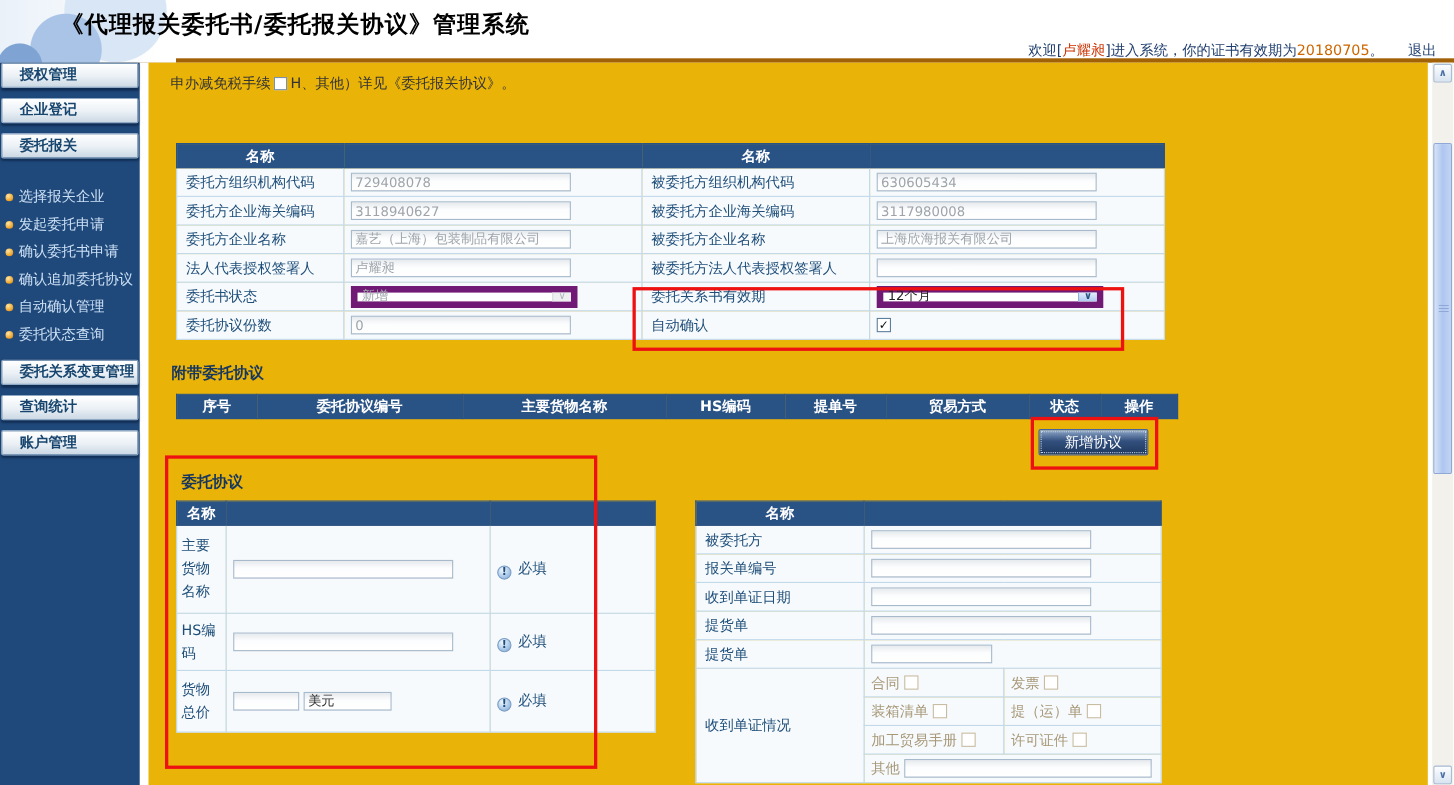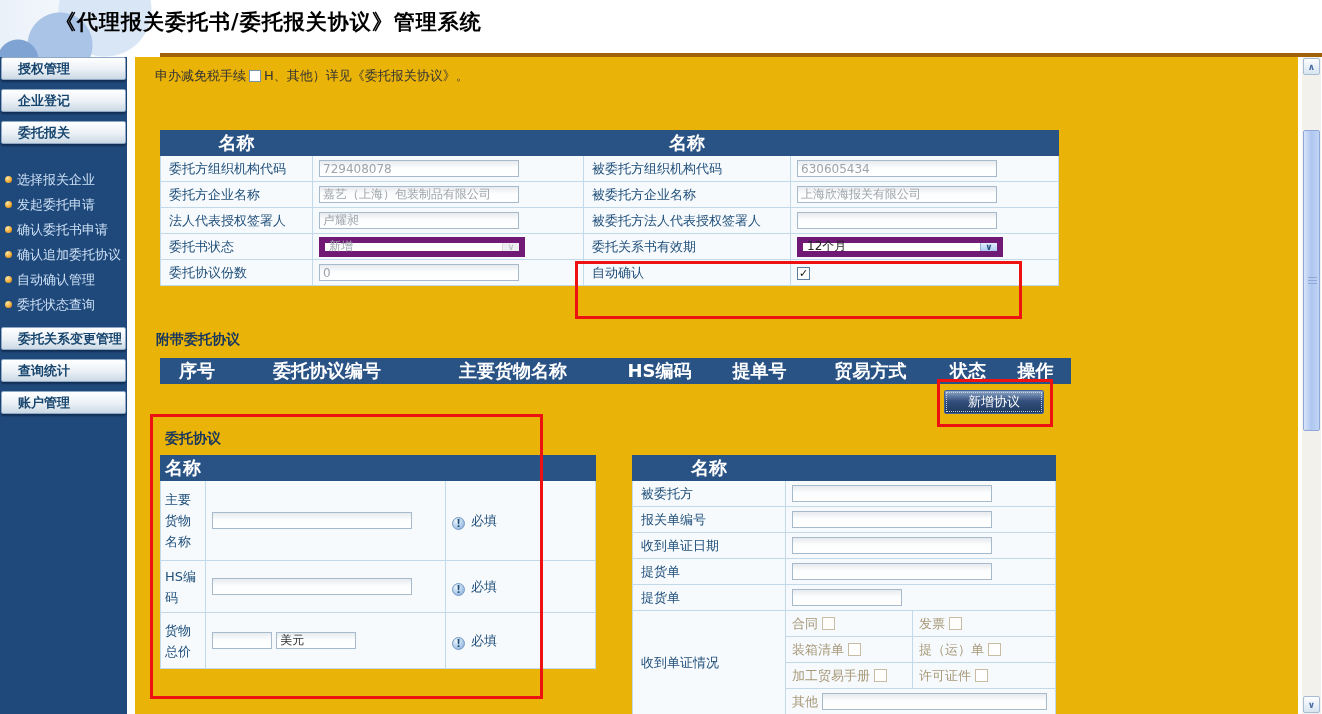--- a/index.html
+++ b/index.html
@@ -33,21 +33,21 @@
     background:radial-gradient(circle at 35% 30%,#FFE7A8,#F0A830 60%,#B8741A); }
   .content-edge { position:absolute; left:139px; top:57px; width:1px; height:657px; background:#CFE0EF; }
 
   
   .content { position:absolute; left:135px; top:57px; width:1163px; height:657px; overflow:hidden; background:#eab308; font-size:13px; }
   .notice1 { position:absolute; left:20px; top:10px; color:#333; }
   .notice2 { position:absolute; left:40px; top:41px; color:#333; }
   .cb-sm { display:inline-block; width:12px; height:12px; border:1px solid #7A93AA; background:#fff; vertical-align:-2px; margin:0 3px; }
 
   table { border-collapse:collapse; table-layout:fixed; }
-  th { background:#2A5385; color:#fff; font-weight:bold; font-size:18px; height:22px; border:1px solid #2A5385; text-align:center; }
+  th { background:#2A5385; color:#fff; font-weight:bold; font-size:13px; height:22px; border:1px solid #2A5385; text-align:center; }
   td { border:1px solid #C2D9EA; background:#F6FAFD; font-size:13px; color:#1F4E79; vertical-align:middle; }
   td.lbl { padding-left:8px; }
   td.val { padding-left:6px; }
 
   .form-table { position:absolute; left:25px; top:73px; width:898px; }
   .form-table td { height:26px; }
 
   .inp { height:17px; border:1px solid #A7BACB; background:linear-gradient(180deg,#E7EAEE,#FCFDFE 45%,#FFFFFF); font-size:12px; padding:0 3px; color:#333; font-family:inherit; }
   .inp.dis { color:#9EA4AA; }
   .w200 { width:200px; } .w110 { width:110px; } .w60 { width:60px; } .w80 { width:80px; } .w225 { width:225px; }
@@ -100,20 +100,23 @@
     background:linear-gradient(90deg,#D8E4F8,#AEC6F0 50%,#C2D4F4); border:1px solid #8FA8D8; border-radius:2px; cursor:pointer; }
   .sb-grip { position:absolute; left:4px; top:146px; width:9px; height:8px;
     background:repeating-linear-gradient(180deg,#8FA8D8 0 1px,rgba(0,0,0,0) 1px 3px); }
 </style>
 </head>
 <body>
 
 <div class="header">
   <div class="deco"></div>
   <div class="app-title">《代理报关委托书/委托报关协议》管理系统</div>
+  <div class="welcome">
+    <span>欢迎[</span><span class="uname">卢耀昶</span><span>]进入系统，你的证书有效期为</span><span class="cdate">20180705</span><span>。</span><span class="logout">退出</span>
+  </div>
 </div>
 
 <div class="sidebar">
   <div class="side-top">
     <div class="side-btn">授权管理</div>
     <div class="side-btn">企业登记</div>
     <div class="side-btn">委托报关</div>
   </div>
   <div class="side-menu">
     <div class="menu-item"><span class="bullet"></span><span>选择报关企业</span></div>
@@ -147,20 +150,26 @@
       <th>名称</th>
           <th></th>
       <th>名称</th>
           <th></th>
     </tr>
     <tr>
       <td class="lbl">委托方组织机构代码</td>
       <td class="val"><input class="inp dis w200" readonly="" value="729408078" style=""></td>
       <td class="lbl">被委托方组织机构代码</td>
       <td class="val"><input class="inp dis w200" readonly="" value="630605434" style=""></td>
+    </tr>
+    <tr>
+      <td class="lbl">委托方企业海关编码</td>
+      <td class="val"><input class="inp dis w200" readonly="" value="3118940627" style=""></td>
+      <td class="lbl">被委托方企业海关编码</td>
+      <td class="val"><input class="inp dis w200" readonly="" value="3117980008" style=""></td>
     </tr>
     <tr>
       <td class="lbl">委托方企业名称</td>
       <td class="val"><input class="inp dis w200" readonly="" value="嘉艺（上海）包装制品有限公司" style=""></td>
       <td class="lbl">被委托方企业名称</td>
       <td class="val"><input class="inp dis w200" readonly="" value="上海欣海报关有限公司" style=""></td>
     </tr>
     <tr>
       <td class="lbl">法人代表授权签署人</td>
       <td class="val"><input class="inp dis w200" readonly="" value="卢耀昶" style=""></td>

